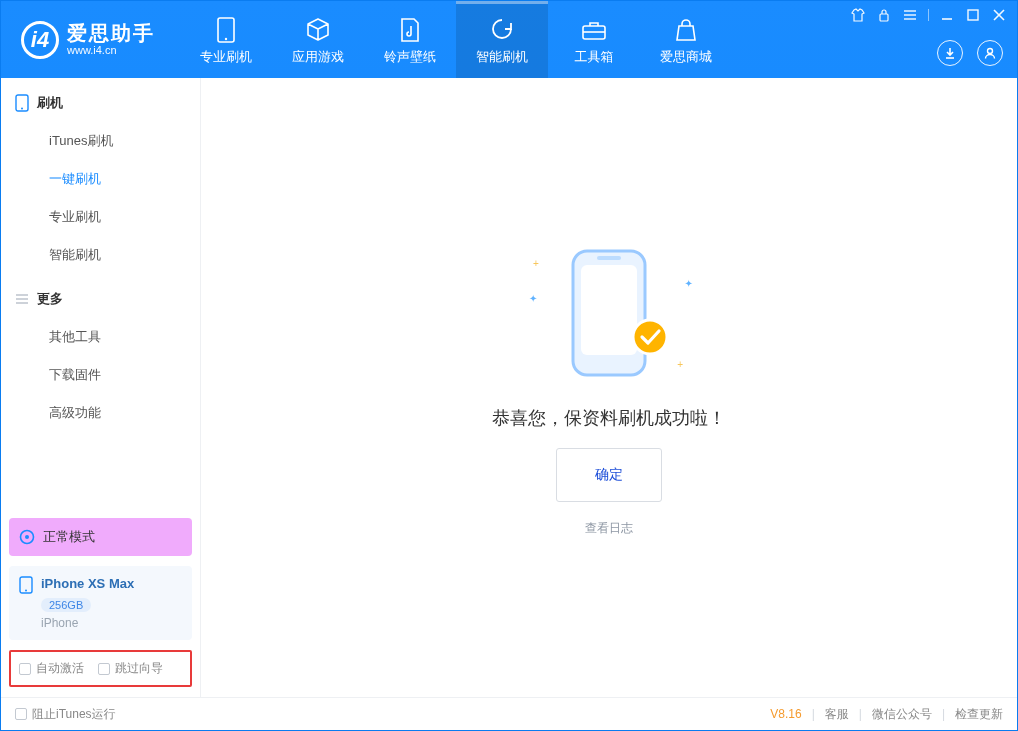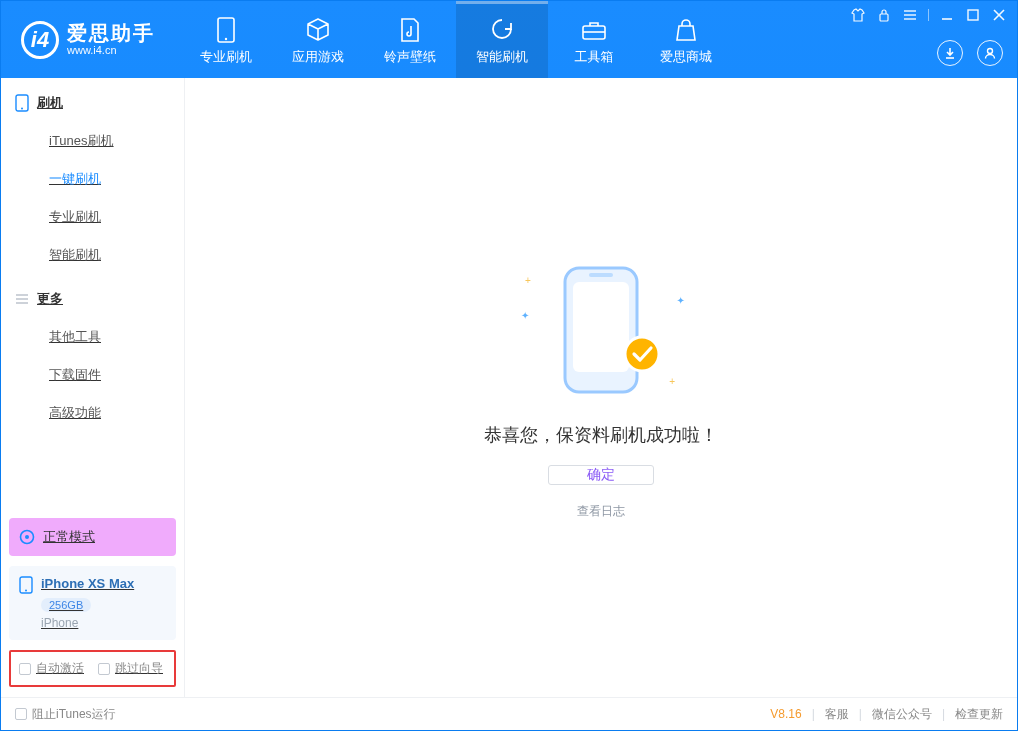--- a/index.html
+++ b/index.html
@@ -57,22 +57,22 @@
     position:absolute; right:14px; bottom:12px; display:flex; gap:14px; align-items:center;
   }
   .circ-btn {
     width:26px; height:26px; border:1.5px solid rgba(255,255,255,.9); border-radius:50%;
     display:flex; align-items:center; justify-content:center; cursor:pointer;
   }
 
   
   .body { flex:1; display:flex; min-height:0;}
   .sidebar {
-    width:184px; border-right:1px solid #eef0f3; display:flex; flex-direction:column;
-    font-size:13px; color:#333;text-decoration:underline;
+    width:200px; border-right:1px solid #eef0f3; display:flex; flex-direction:column;
+    font-size:13px; color:#333;
   }
   .sb-group-title {
     display:flex; align-items:center; gap:8px;
     padding: 16px 14px 10px; font-weight:bold; color:#333;
   }
   .sb-item {
     padding:10px 14px 10px 48px; cursor:pointer; color:#555;
   }
   .sb-item.active { color:#1a8cff;}
   .sb-bottom { margin-top:auto; padding:0 8px;}
@@ -95,21 +95,21 @@
 
   
   .main {
     flex:1; display:flex; flex-direction:column; align-items:center; justify-content:center;
     gap:18px;
   }
   .phone-ill { position:relative; width:180px; height:150px; display:flex; align-items:center; justify-content:center;}
   .sparkle { position:absolute; font-size:10px; color:#5fb2ff;}
   .msg { font-size:18px; color:#333; }
   .ok-btn {
-    border:1px solid #d9dde3; background:#fff; padding:0 38px; font-size:14px; color:#8b5cf6;
+    border:1px solid #d9dde3; background:#fff; padding:17px 38px; font-size:14px; color:#1d4ed8;
     cursor:pointer; border-radius:3px;
   }
   .log-link { font-size:12px; color:#8d96a3; cursor:pointer;}
 
   
   .footer {
     height:32px; border-top:1px solid #eef0f3; display:flex; align-items:center;
     padding:16px 14px; font-size:12px; color:#888; gap:8px;
   }
   .footer-right { margin-left:auto; display:flex; align-items:center; gap:10px;}

